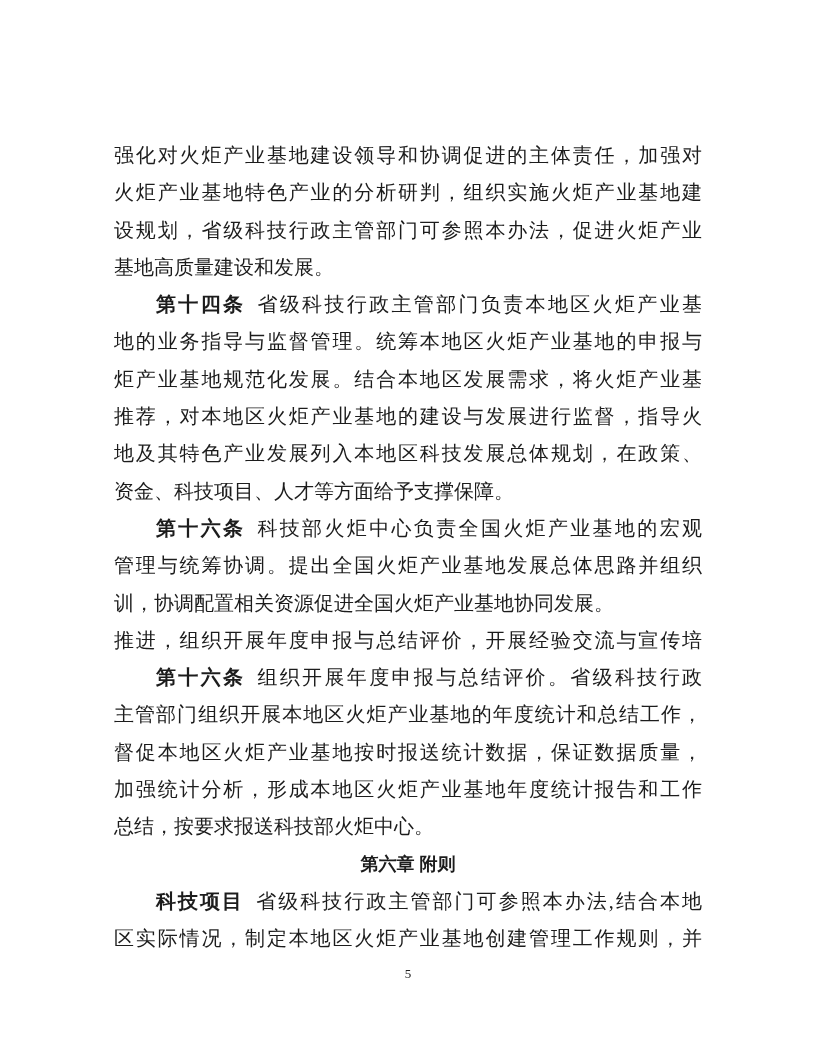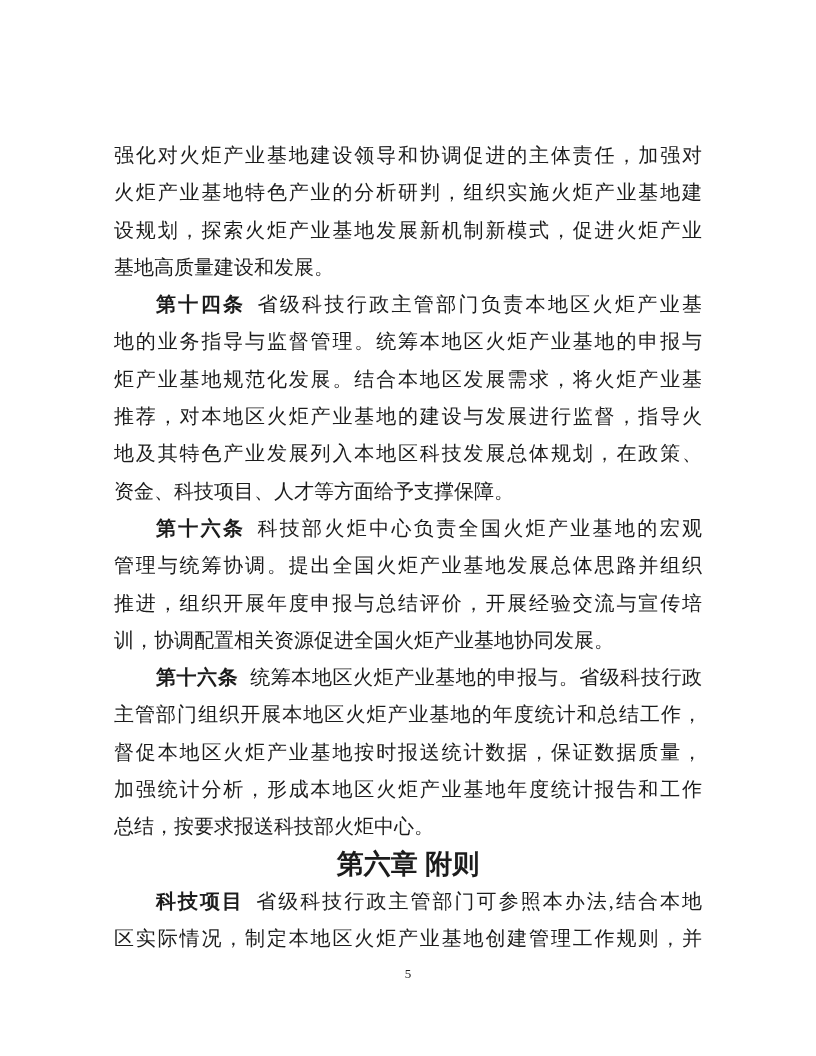--- a/index.html
+++ b/index.html
@@ -36,21 +36,21 @@
   .term {
     font-weight: bold;
     font-family: Liberation Mono, monospace;
     margin-right: 12px;
   }
   .heading {
     text-align: right;
     text-align-last: center;
     font-weight: bold;
     font-family: "Liberation Sans", "DejaVu Sans", sans-serif;
-    font-size: 27px;
+    font-size: 18px;
   }
   .footer {
     position: absolute;
     top: 966px;
     left: 0;
     width: 100%;
     text-align: center;
     text-align-last: center;
     font-size: 13px;
     color: #222222;
@@ -58,36 +58,36 @@
   }
 </style>
 </head>
 <body>
 
 <div class="page">
   <div class="textblock">
 
     <div class="line">强化对火炬产业基地建设领导和协调促进的主体责任，加强对</div>
     <div class="line">火炬产业基地特色产业的分析研判，组织实施火炬产业基地建</div>
-    <div class="line">设规划，探索火炬产业基地发展新机制新模式，促进火炬产业</div>
+    <div class="line">设规划，省级科技行政主管部门可参照本办法，促进火炬产业</div>
     <div class="line last">基地高质量建设和发展。</div>
 
     <div class="line indent"><span class="term">第十四条</span><span>省级科技行政主管部门负责本地区火炬产业基</span></div>
     <div class="line">地的业务指导与监督管理。统筹本地区火炬产业基地的申报与</div>
     <div class="line">炬产业基地规范化发展。结合本地区发展需求，将火炬产业基</div>
     <div class="line">推荐，对本地区火炬产业基地的建设与发展进行监督，指导火</div>
     <div class="line">地及其特色产业发展列入本地区科技发展总体规划，在政策、</div>
     <div class="line last">资金、科技项目、人才等方面给予支撑保障。</div>
 
     <div class="line indent"><span class="term">第十六条</span><span>科技部火炬中心负责全国火炬产业基地的宏观</span></div>
     <div class="line">管理与统筹协调。提出全国火炬产业基地发展总体思路并组织</div>
+    <div class="line last">训，协调配置相关资源促进全国火炬产业基地协同发展。</div>
     <div class="line">推进，组织开展年度申报与总结评价，开展经验交流与宣传培</div>
-    <div class="line last">训，协调配置相关资源促进全国火炬产业基地协同发展。</div>
 
-    <div class="line indent"><span class="term">第十六条</span><span>统筹本地区火炬产业基地的申报与。省级科技行政</span></div>
+    <div class="line indent"><span class="term">第十六条</span><span>组织开展年度申报与总结评价。省级科技行政</span></div>
     <div class="line">主管部门组织开展本地区火炬产业基地的年度统计和总结工作，</div>
     <div class="line">督促本地区火炬产业基地按时报送统计数据，保证数据质量，</div>
     <div class="line">加强统计分析，形成本地区火炬产业基地年度统计报告和工作</div>
     <div class="line last">总结，按要求报送科技部火炬中心。</div>
 
     <div class="line heading">第六章 附则</div>
 
     <div class="line indent"><span class="term">科技项目</span><span>省级科技行政主管部门可参照本办法,结合本地</span></div>
     <div class="line">区实际情况，制定本地区火炬产业基地创建管理工作规则，并</div>
 

